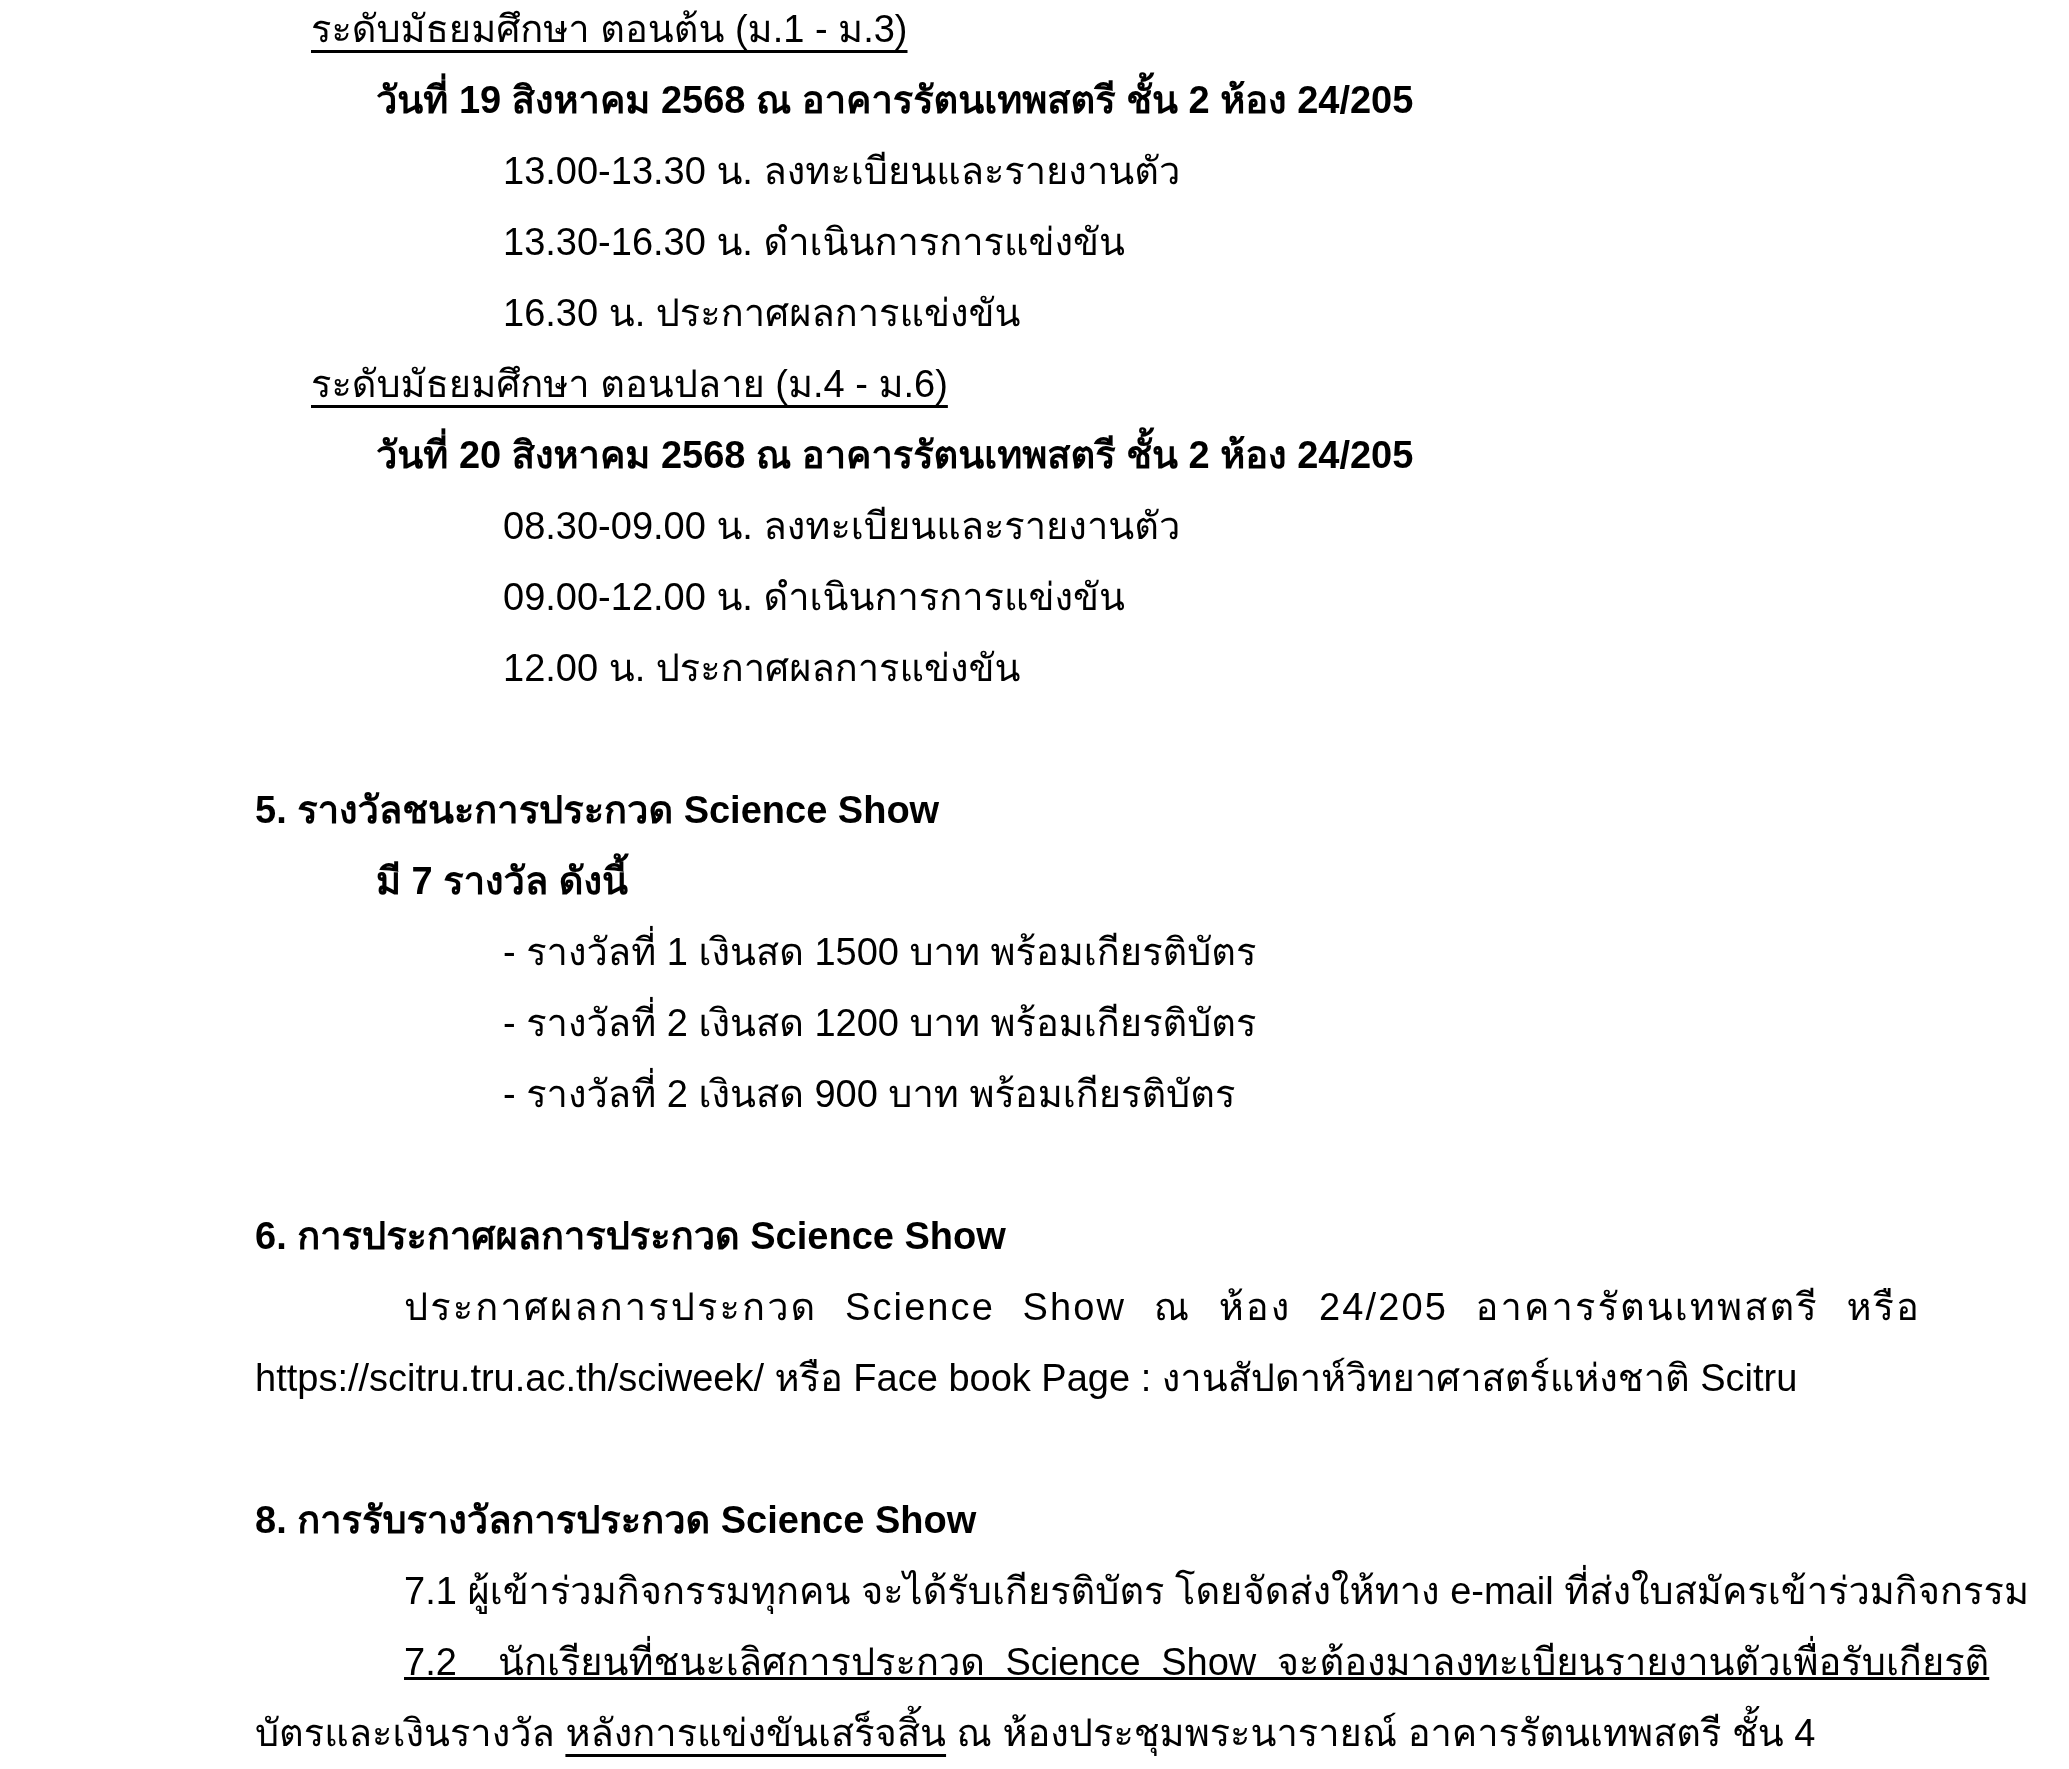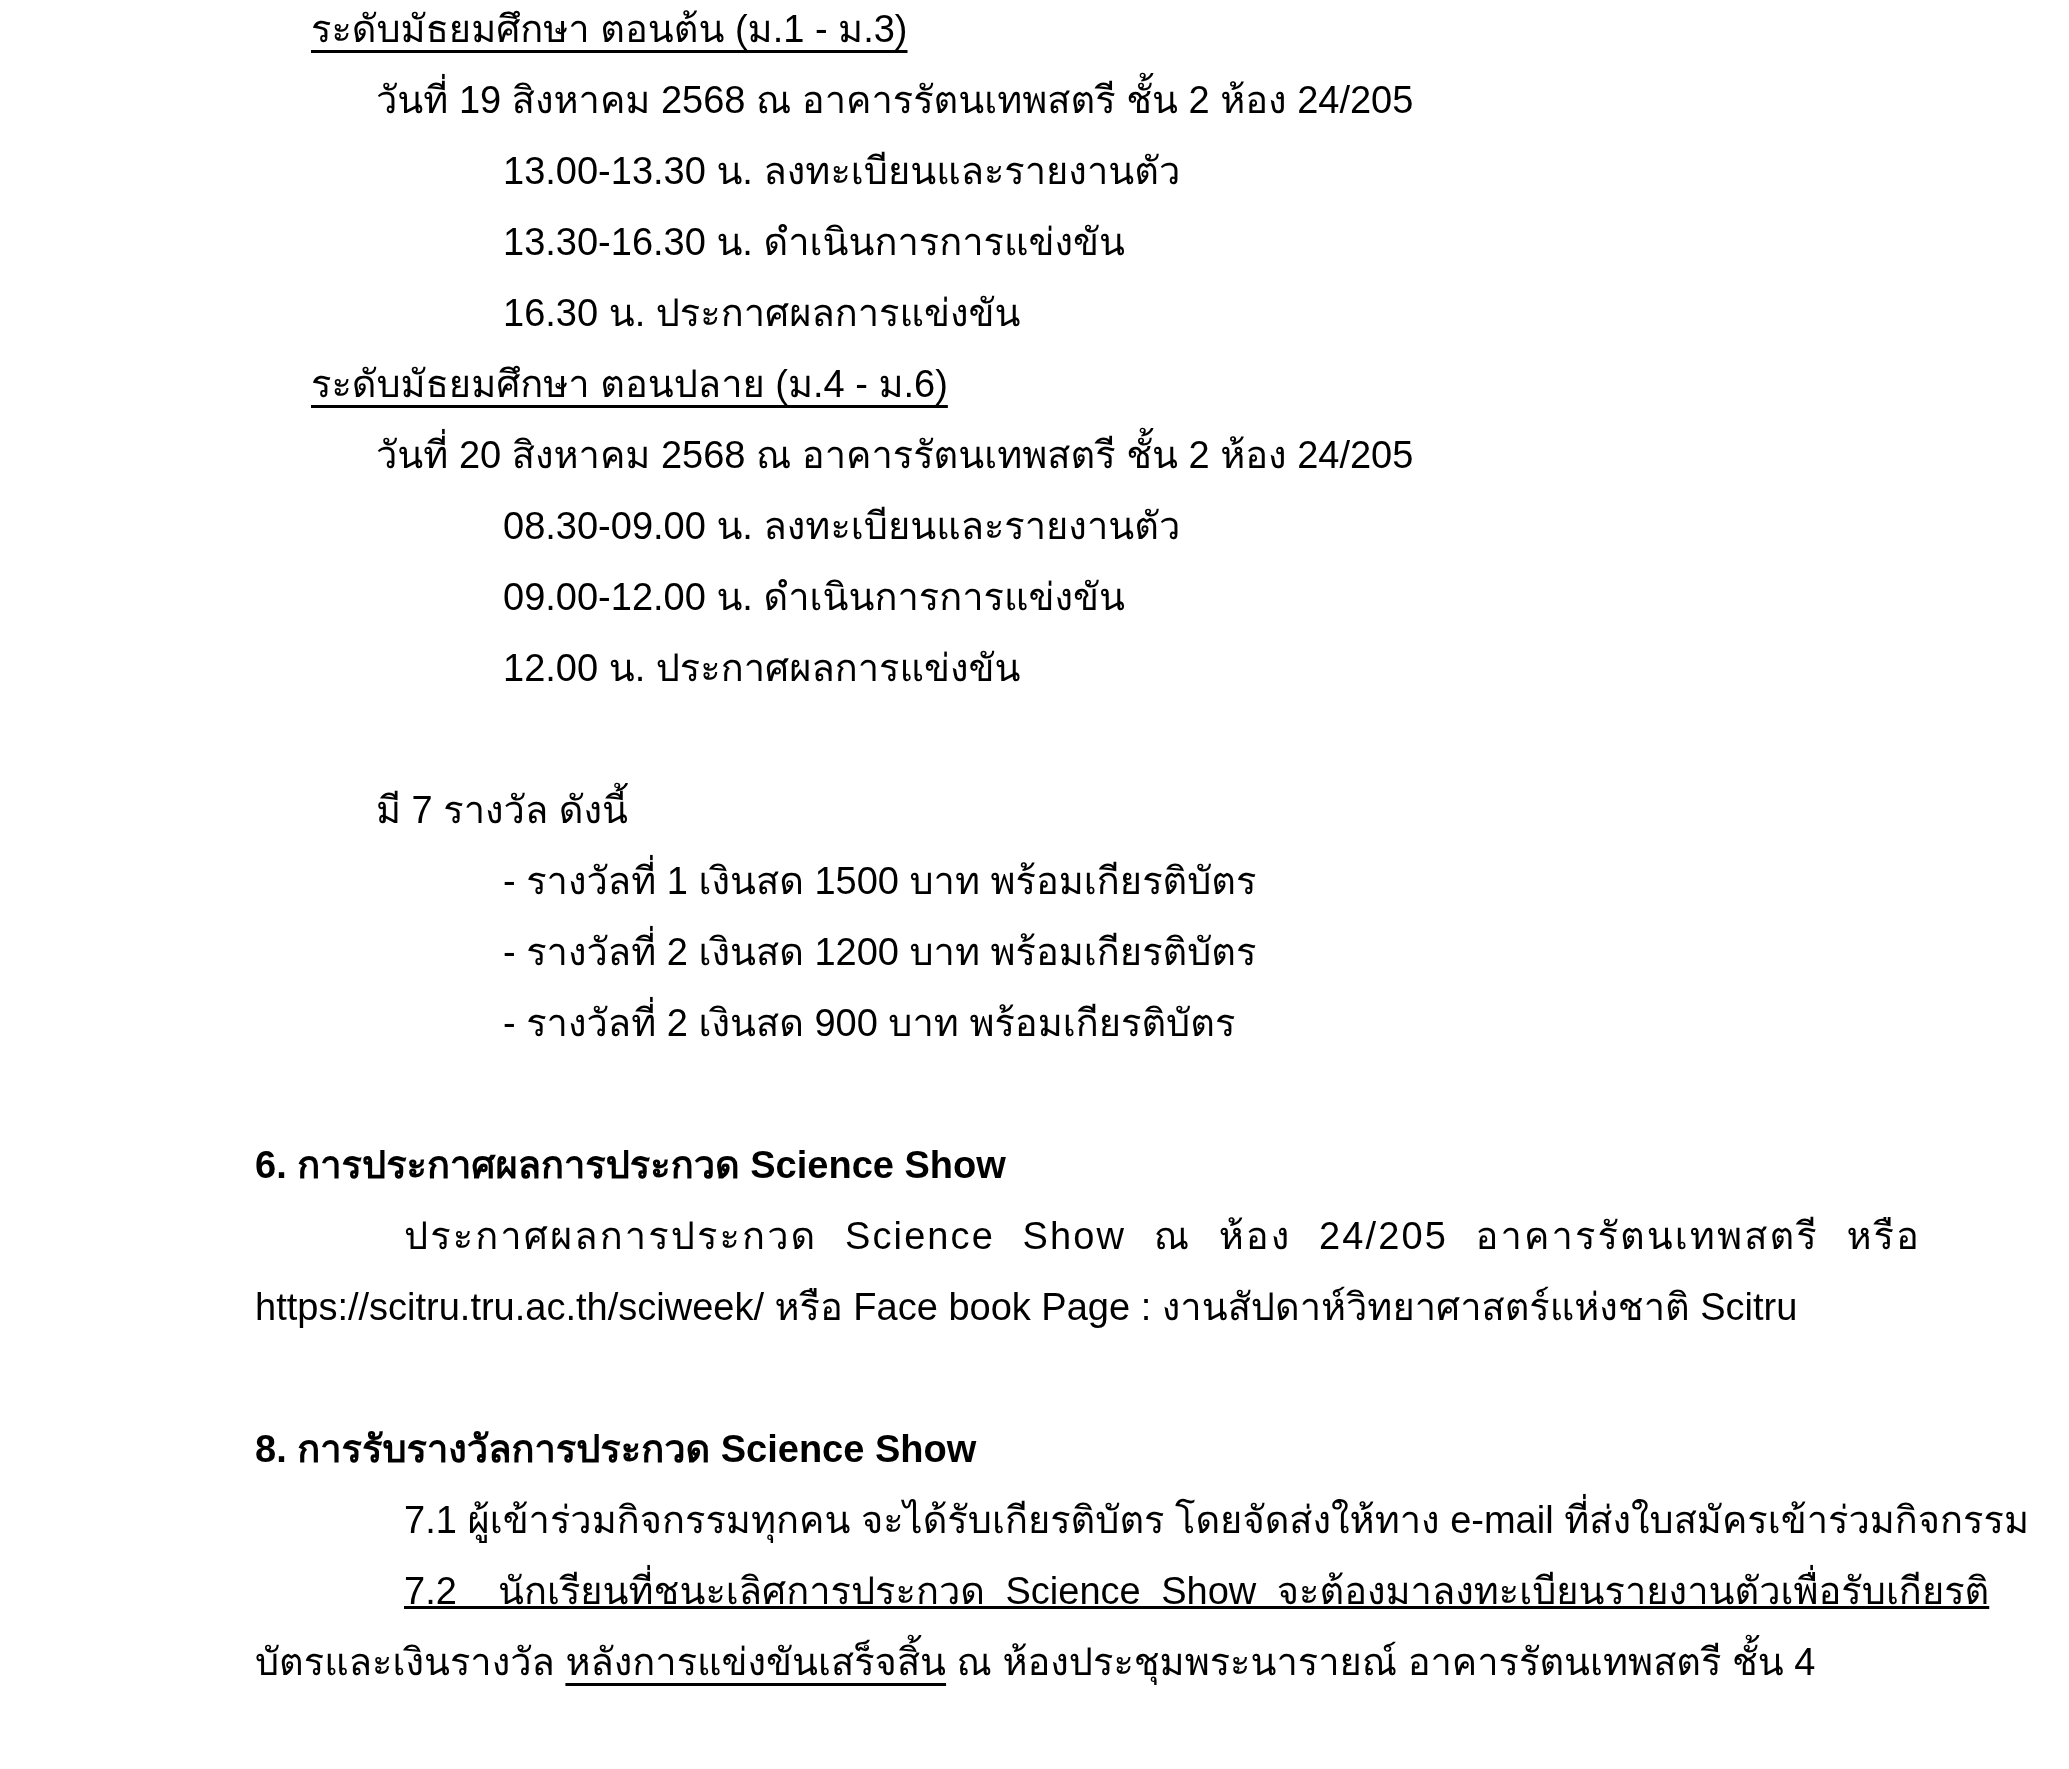--- a/index.html
+++ b/index.html
@@ -29,21 +29,21 @@
     display: flex;
     align-items: center;
     white-space: pre;
     font-size: 38px;
     line-height: 1;
     color: #000000;
   }
   .blank { height: 71px; }
   .ml-margin { margin-left: 255px; }  
   .ml-head   { margin-left: 311px; }  
-  .ml-tab1   { margin-left: 376px; }  
+  .ml-tab1   { margin-left: 376px; font-weight: bold; }  
   .ml-tab2   { margin-left: 503px; }  
   .ml-para   { margin-left: 404px; }  
   .bold { font-weight: bold; }
   .u {
     text-decoration: underline;
     text-decoration-thickness: 2.5px;
     text-underline-offset: 7.5px;
   }
   .stretch1 { letter-spacing: 2.1px; word-spacing: 15px; } 
   .stretch2 { word-spacing: 10px; text-decoration: underline; }                        
@@ -65,20 +65,21 @@
     <div class="row ml-head">
       <span class="u">ระดับมัธยมศึกษา ตอนปลาย (ม.4 - ม.6)</span>
     </div>
     <div class="row ml-tab1">วันที่ 20 สิงหาคม 2568 ณ อาคารรัตนเทพสตรี ชั้น 2 ห้อง 24/205</div>
     <div class="row ml-tab2">08.30-09.00 น. ลงทะเบียนและรายงานตัว</div>
     <div class="row ml-tab2">09.00-12.00 น. ดำเนินการการแข่งขัน</div>
     <div class="row ml-tab2">12.00 น. ประกาศผลการแข่งขัน</div>
 
     <div class="blank"></div>
 
+    <div class="row ml-margin bold">5. รางวัลชนะการประกวด Science Show</div>
     <div class="row ml-tab1">มี 7 รางวัล ดังนี้</div>
     <div class="row ml-tab2">- รางวัลที่ 1 เงินสด 1500 บาท พร้อมเกียรติบัตร</div>
     <div class="row ml-tab2">- รางวัลที่ 2 เงินสด 1200 บาท พร้อมเกียรติบัตร</div>
     <div class="row ml-tab2">- รางวัลที่ 2 เงินสด 900 บาท พร้อมเกียรติบัตร</div>
 
     <div class="blank"></div>
 
     <div class="row ml-margin bold">6. การประกาศผลการประกวด Science Show</div>
     <div class="row ml-para stretch1">ประกาศผลการประกวด Science Show ณ ห้อง 24/205 อาคารรัตนเทพสตรี หรือ</div>
     <div class="row ml-margin">https://scitru.tru.ac.th/sciweek/ หรือ Face book Page : งานสัปดาห์วิทยาศาสตร์แห่งชาติ Scitru</div>

